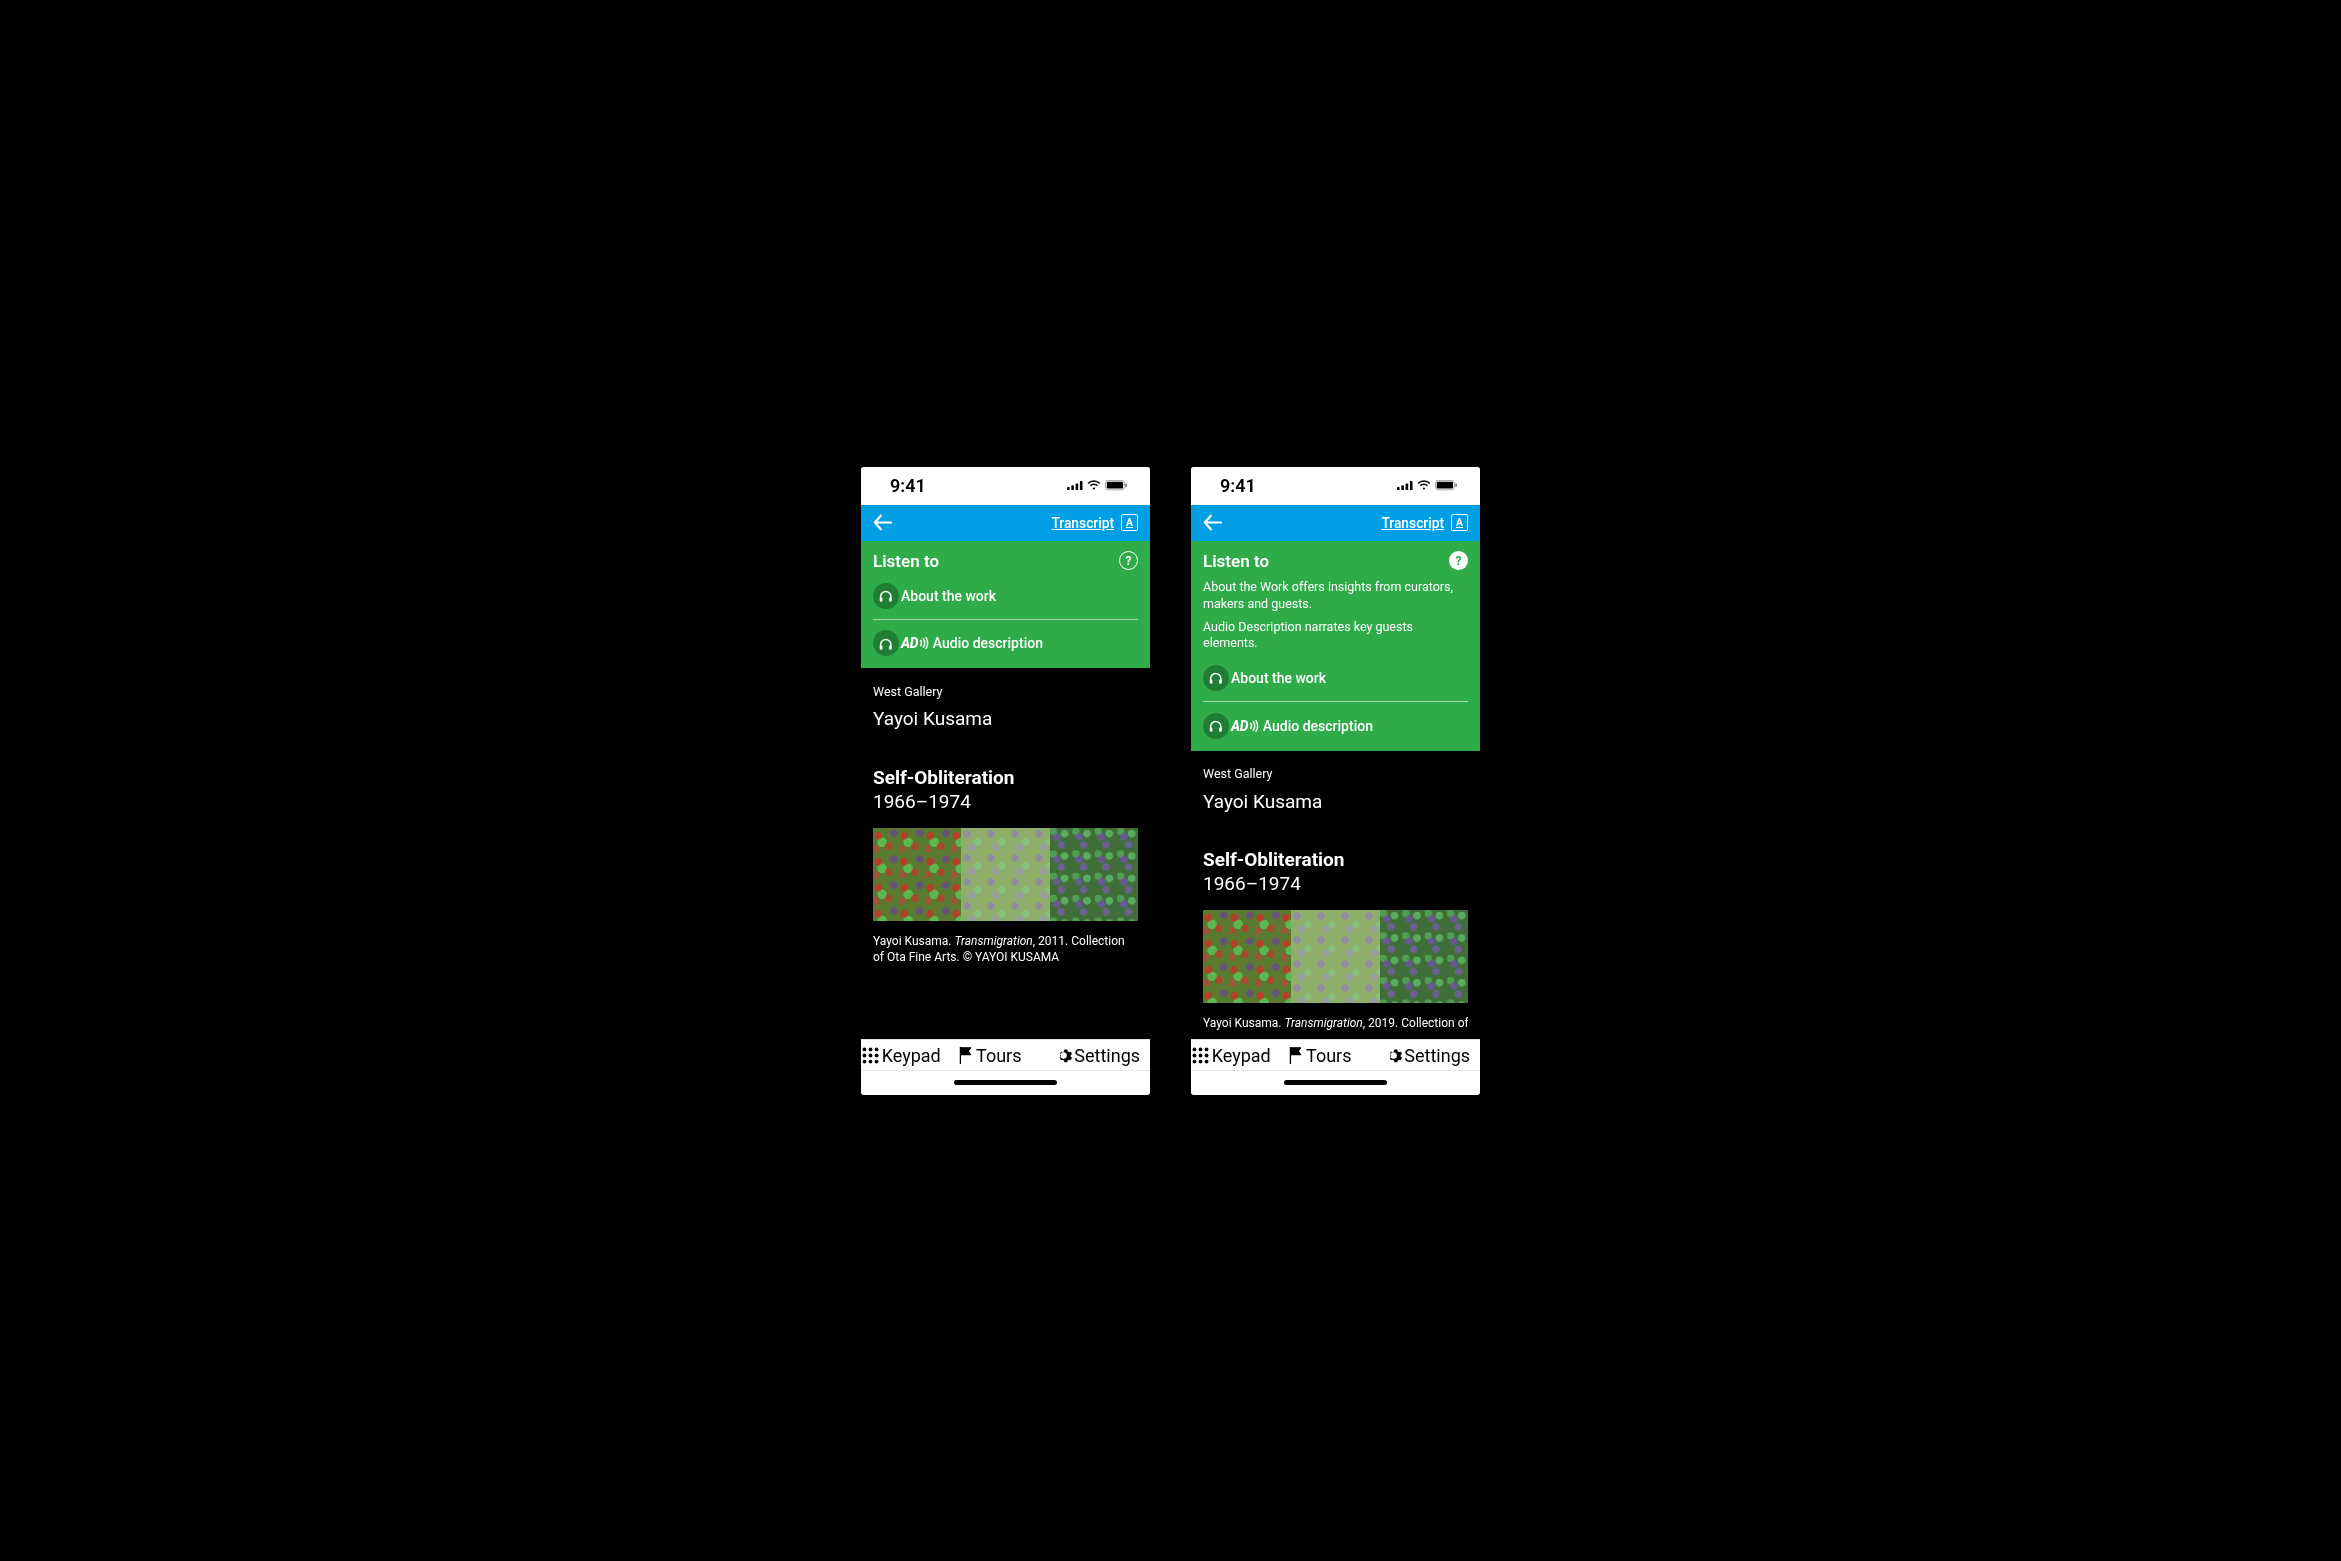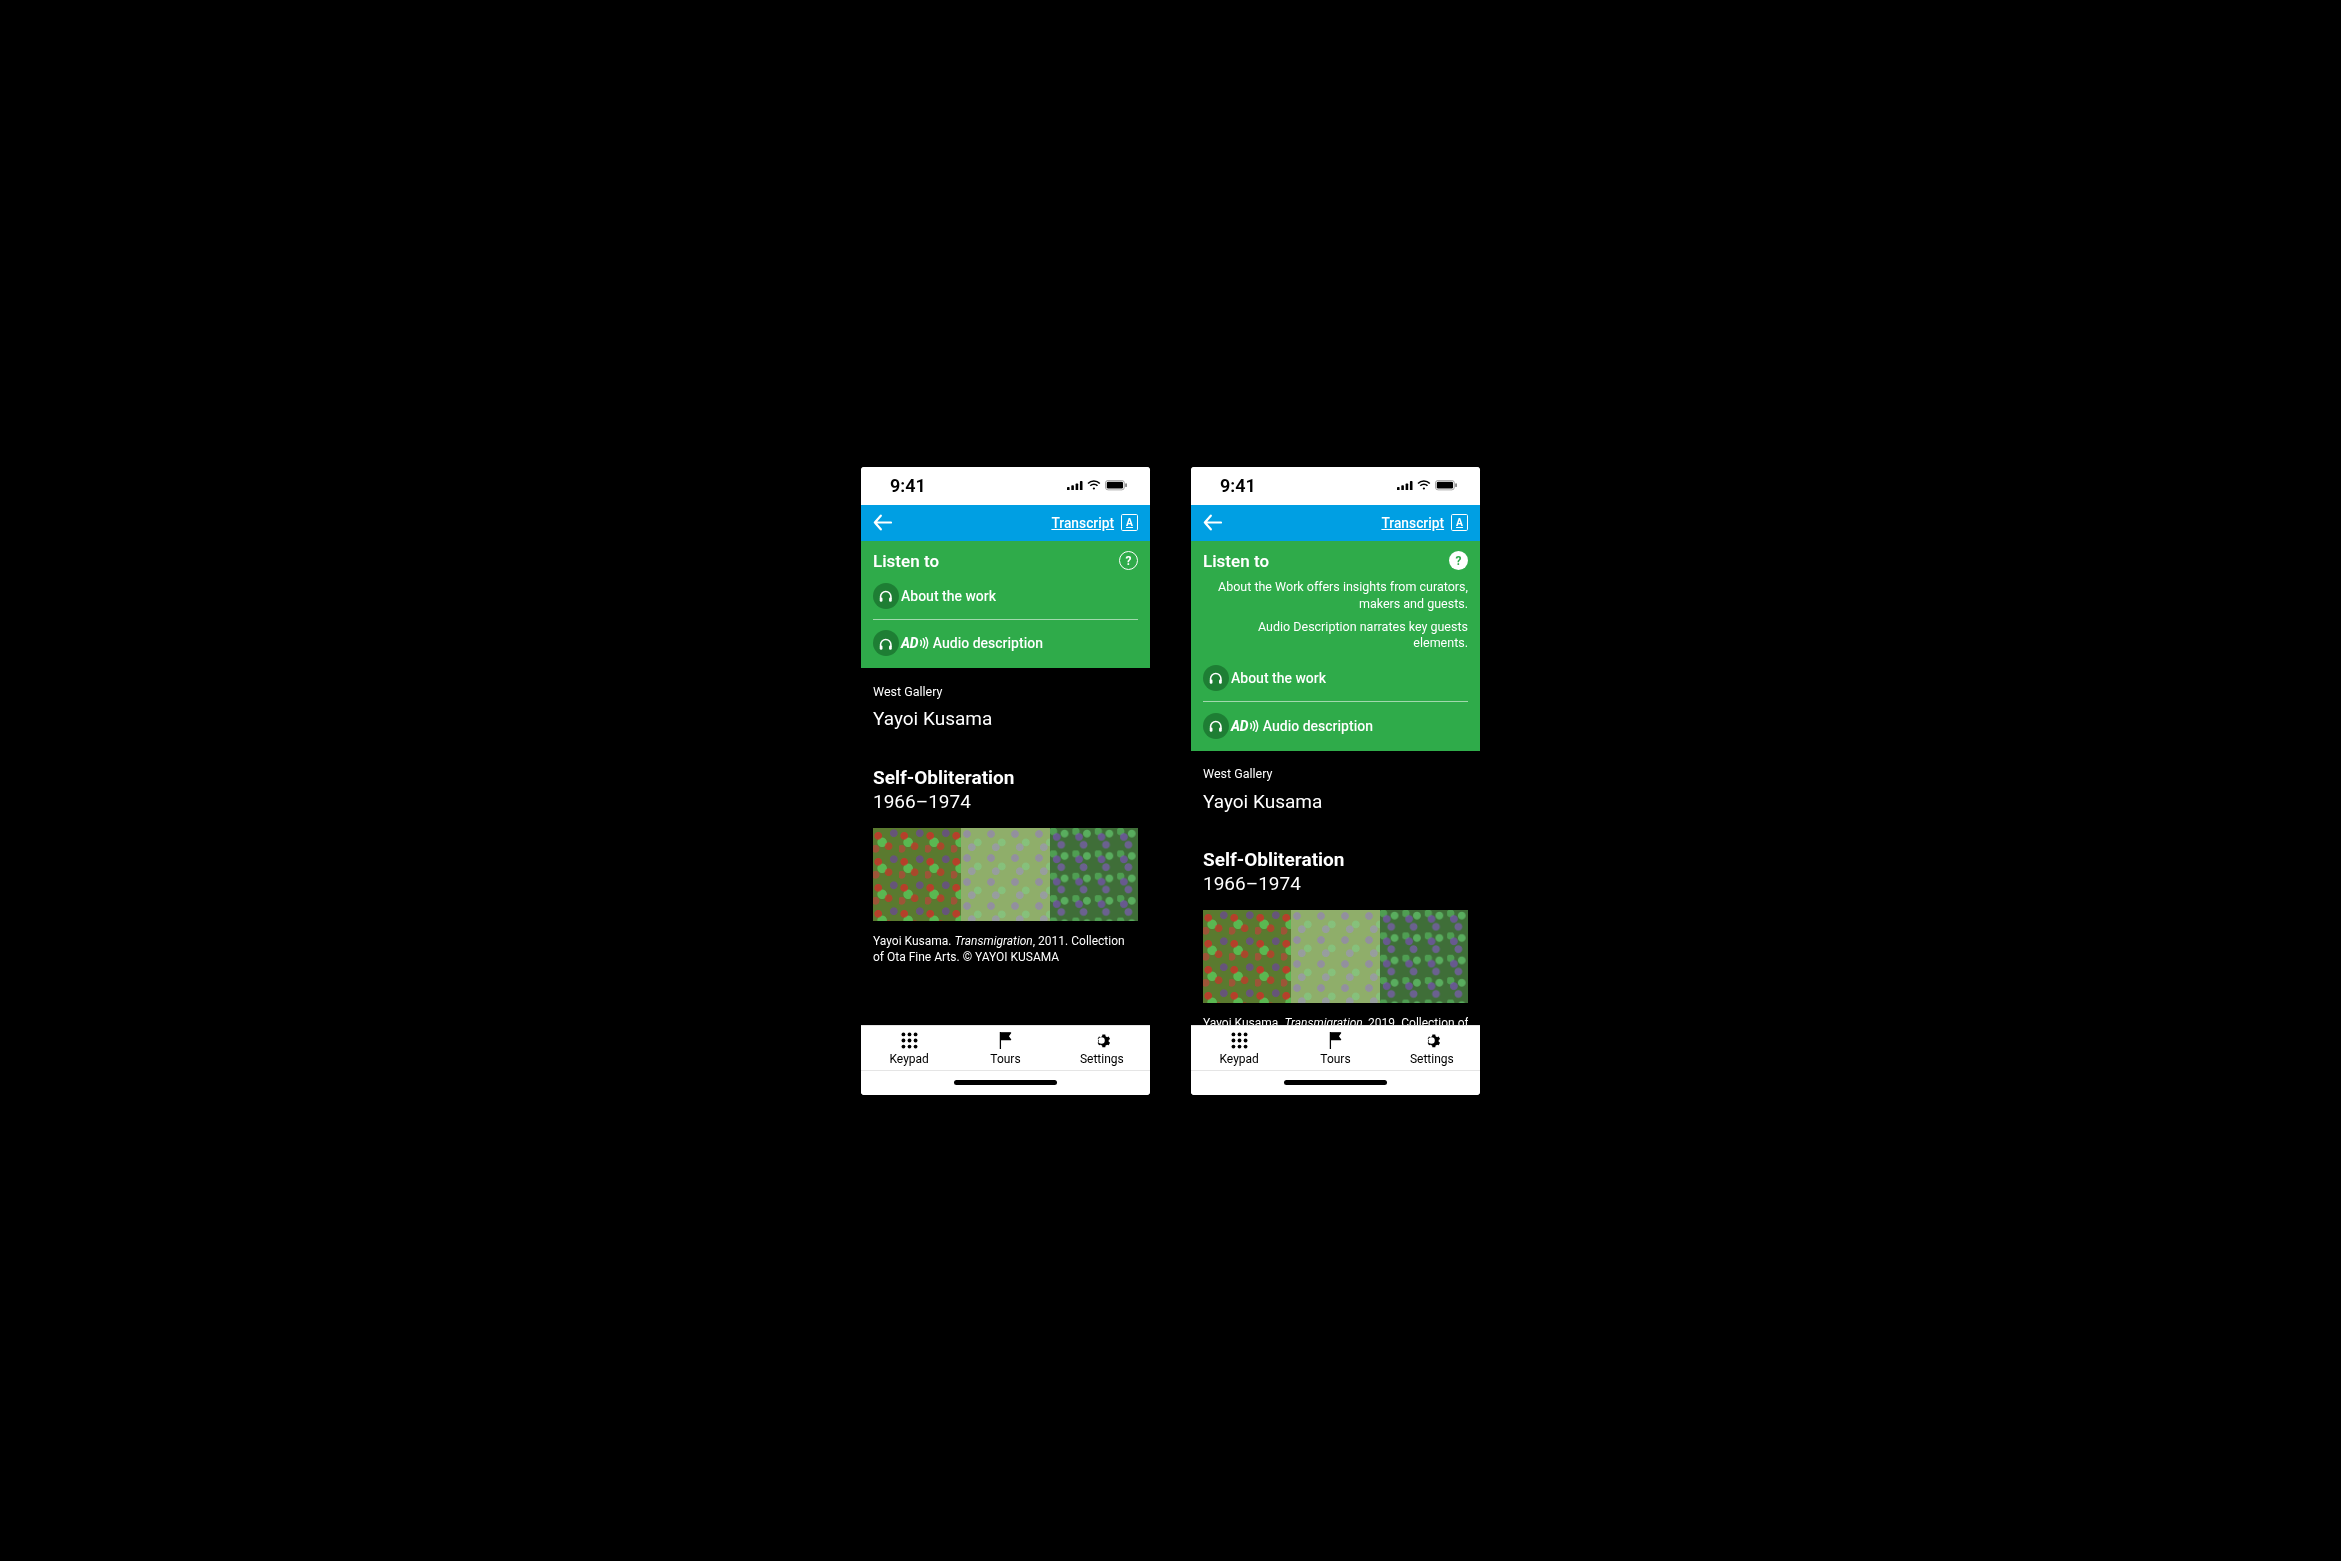--- a/index.html
+++ b/index.html
@@ -51,21 +51,20 @@
     border: 1.3px solid #fff;
     width: 17px; height: 17px;
     font-size: 10.3px; font-weight: 700;
     display: flex; align-items: center; justify-content: center;
     border-radius: 1.7px;
   }
   .green-panel {
     background: #2fab4a;
     color: #fff;
     padding: 10.3px 12px 0 12px;
-    text-align: right;
   }
   .listen-row {
     display: flex; align-items: center; justify-content: space-between;
     margin-bottom: 8.6px;
   }
   .listen-title { font-size: 17px; font-weight: 600; }
   .help-circle {
     width: 19px; height: 19px; border-radius: 50%;
     display: flex; align-items: center; justify-content: center;
     font-size: 12px; font-weight: 700;
@@ -137,21 +136,21 @@
   }
   .caption { font-size: 12px; line-height: 1.35; }
   .caption .ital { font-style: italic; }
   .tabbar {
     background: #fff;
     border-top: 0.9px solid #e5e5e5;
     border-bottom: 0.9px solid #e5e5e5;
     display: flex;
     padding: 5.2px 0 3.4px 0;
   }
-  .tab { flex: 1; display: flex; flex-direction: column; align-items: center; gap: 1.7px; font-size: 12px; color: #000; }
+  .tab { flex: 1; display: flex; flex-direction: row; align-items: center; gap: 1.7px; font-size: 18px; color: #000; }
   .home-indicator-wrap { background:#fff; height: 24px; display:flex; align-items:center; justify-content:center;}
   .home-indicator { width: 103px; height: 4.3px; border-radius: 2.6px; background: #000; }
   svg { display: block; }
   .clip { overflow: hidden; white-space: nowrap; text-overflow: clip; }
 </style>
 </head>
 <body>
 
 <div class="phone">
   <div class="status-bar">

